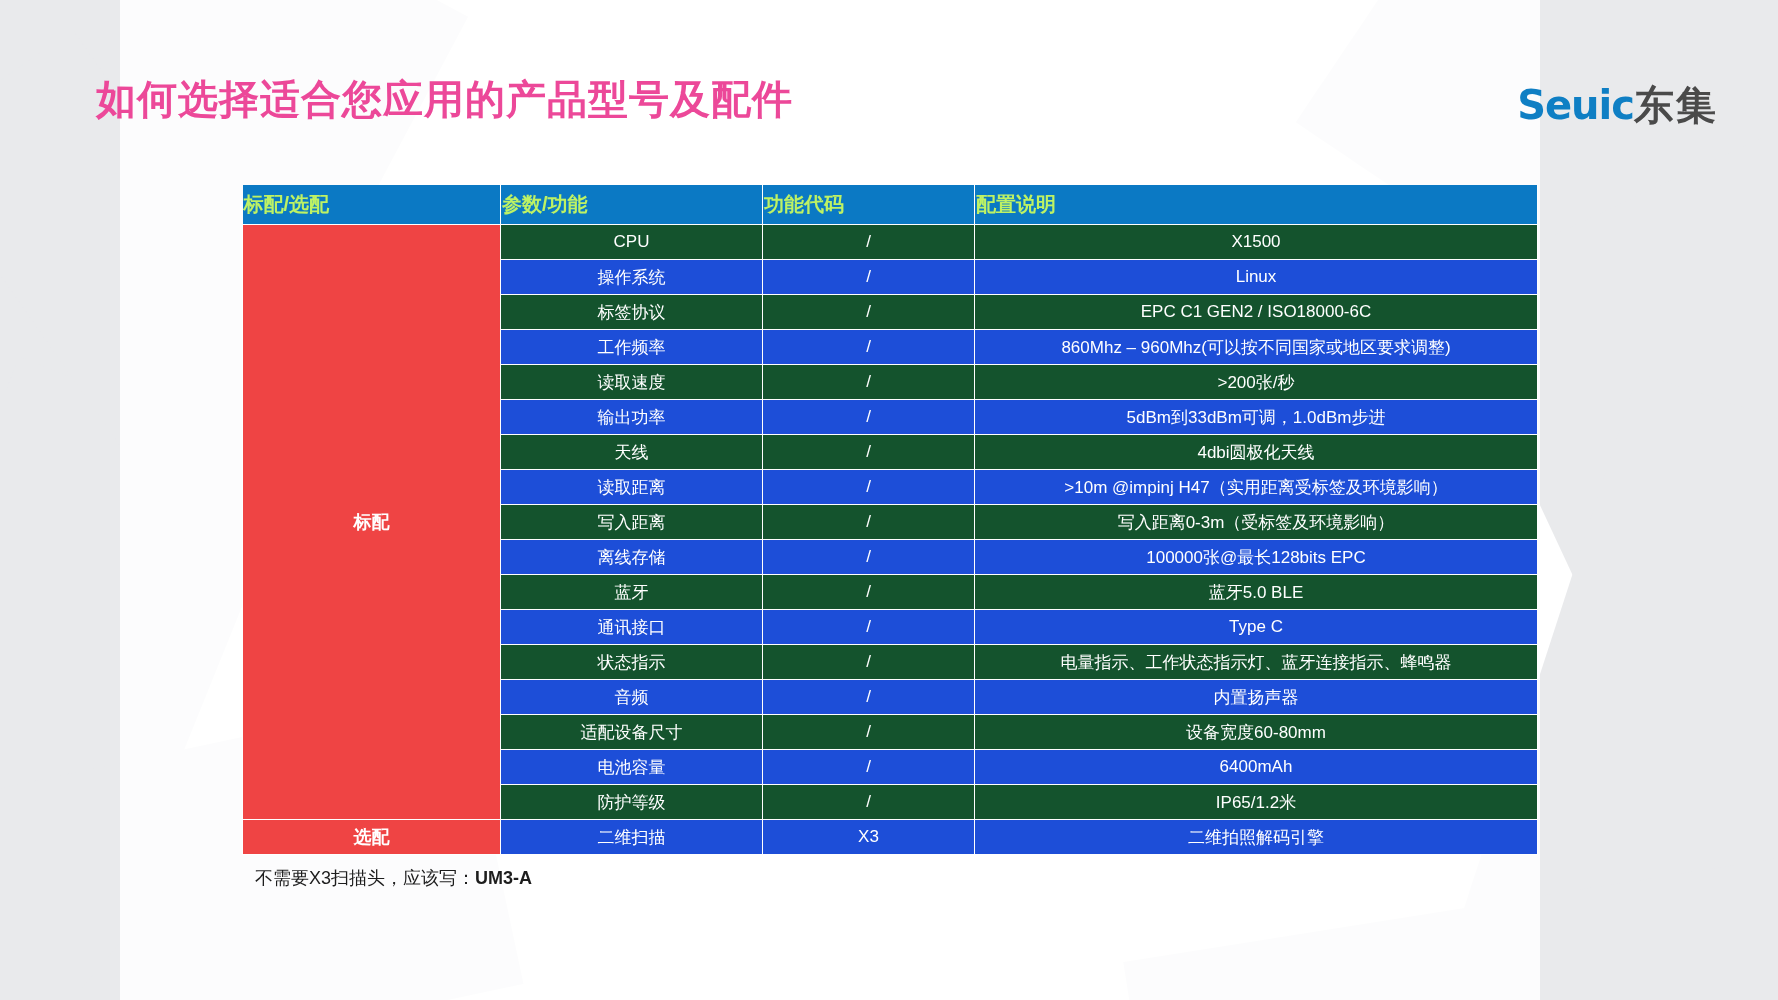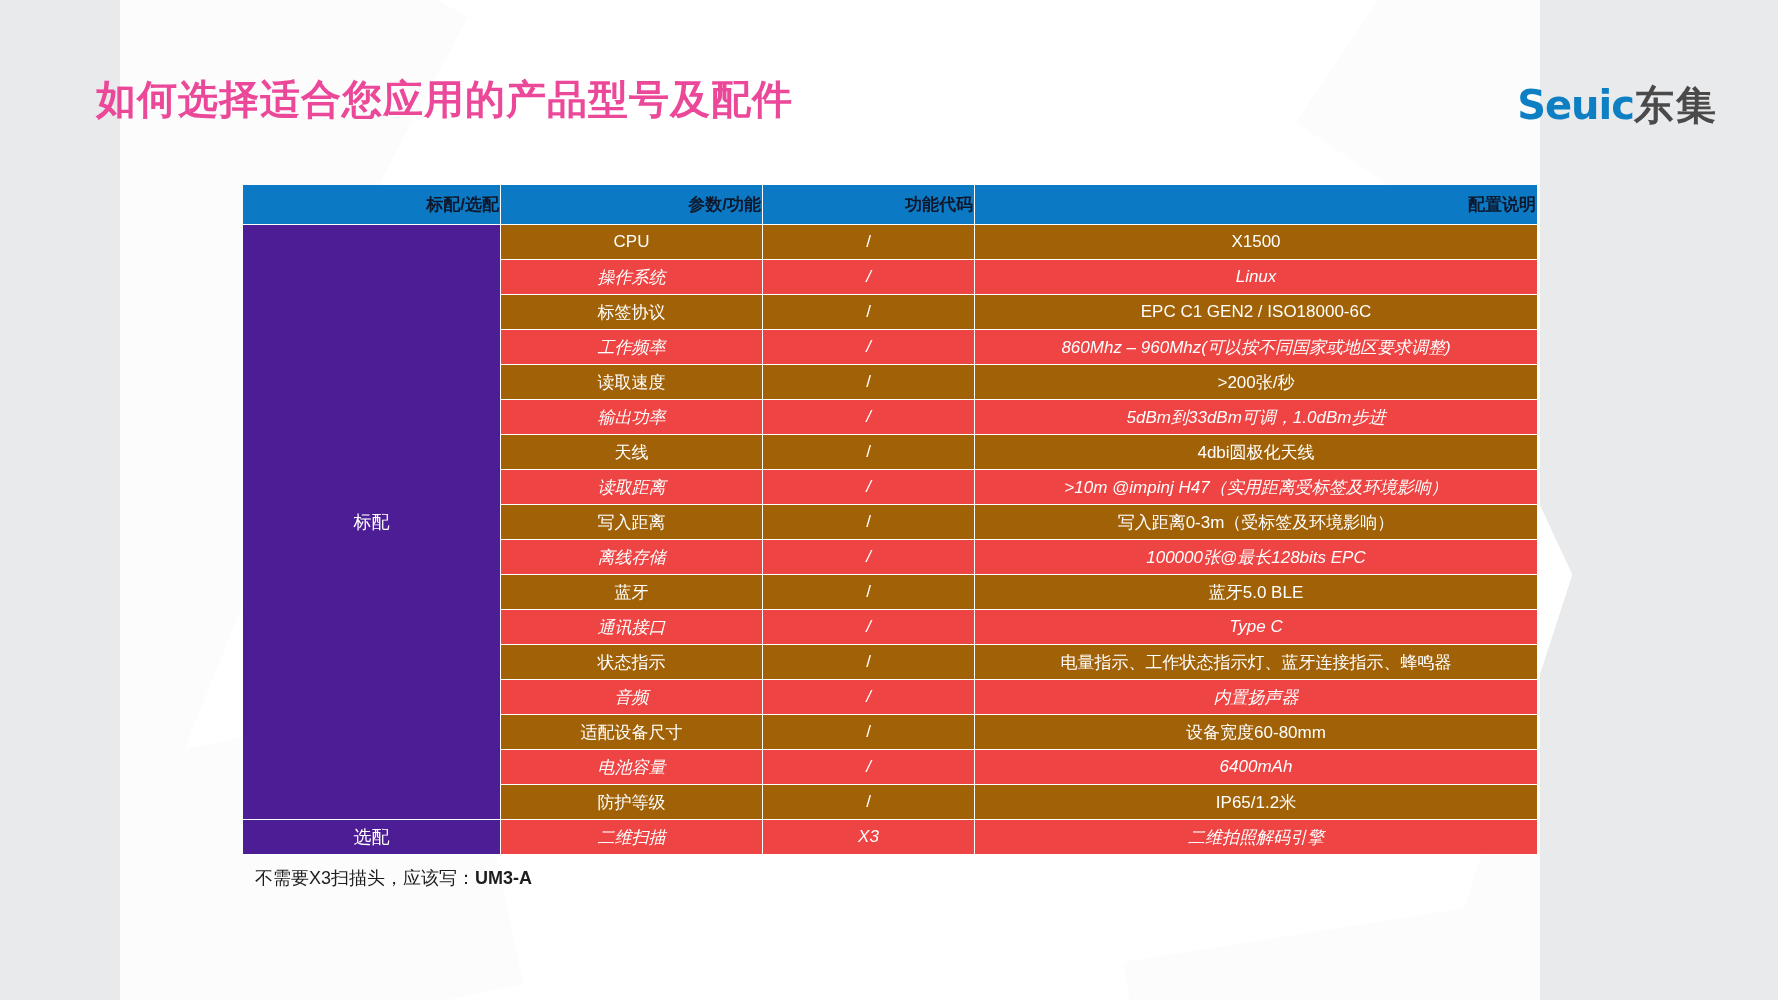--- a/index.html
+++ b/index.html
@@ -143,50 +143,50 @@
     font-size: 17px;
     color: #ffffff;
   }
   .spec-table col.c1 { width: 258px; }
   .spec-table col.c2 { width: 262px; }
   .spec-table col.c3 { width: 212px; }
   .spec-table col.c4 { width: 563px; }
 
   .spec-table th {
     background: #0b79c4;
-    color: #0f172a;
+    color: #bef264;
     font-weight: bold;
     height: 37px;
-    font-size: 17px;
-    text-align: right;
+    font-size: 20px;
+    text-align: left;
     border: 1px solid #ffffff;
     border-left: none;
     border-top: none;
   }
   .spec-table th:first-child { border-left: none; }
 
   .spec-table td {
     height: 34px;
     text-align: center;
     border: 1px solid #ffffff;
     font-size: 17px;
     color: #ffffff;
     padding: 0 4px;
     white-space: nowrap;
     overflow: hidden;
   }
 
   td.cat {
-    background: #4c1d95;
-    font-weight: normal;
+    background: #ef4444;
+    font-weight: bold;
     font-size: 18px;
     vertical-align: middle;
   }
-  td.cell-a { background: #a16207; }
-  td.cell-b { background: #ef4444; font-style: italic; }
+  td.cell-a { background: #14532d; }
+  td.cell-b { background: #1d4ed8; }
 
   
   .notes {
     position: absolute;
     left: 255px;
     top: 866px;
     color: #1d1d1d;
   }
   .note-title {
     font-size: 19px;

